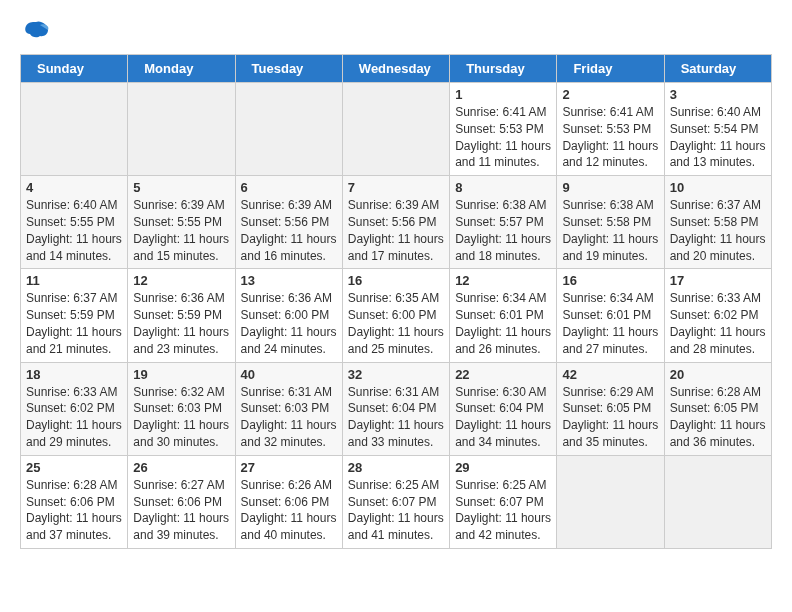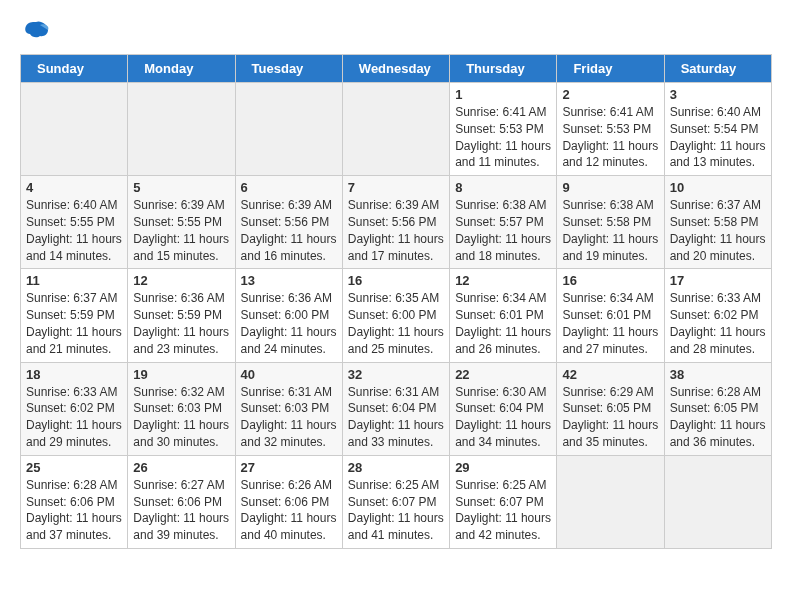--- a/index.html
+++ b/index.html
@@ -225,21 +225,21 @@
         </td>
         <td>
           <span class="day-number">22</span>
           <div class="day-info">Sunrise: 6:30 AM<br>Sunset: 6:04 PM<br>Daylight: 11 hours and 34 minutes.</div>
         </td>
         <td>
           <span class="day-number">42</span>
           <div class="day-info">Sunrise: 6:29 AM<br>Sunset: 6:05 PM<br>Daylight: 11 hours and 35 minutes.</div>
         </td>
         <td>
-          <span class="day-number">38</span>
+          <span class="day-number">20</span>
           <div class="day-info">Sunrise: 6:28 AM<br>Sunset: 6:05 PM<br>Daylight: 11 hours and 36 minutes.</div>
         </td>
       </tr>
       <tr>
         <td>
           <span class="day-number">25</span>
           <div class="day-info">Sunrise: 6:28 AM<br>Sunset: 6:06 PM<br>Daylight: 11 hours and 37 minutes.</div>
         </td>
         <td>
           <span class="day-number">26</span>

